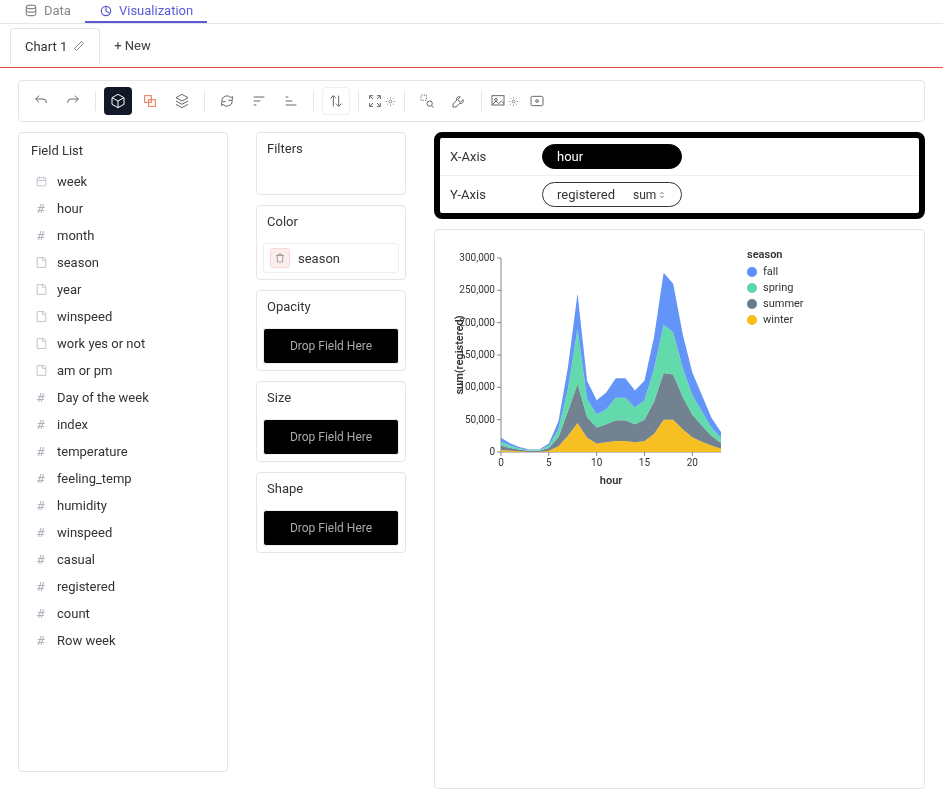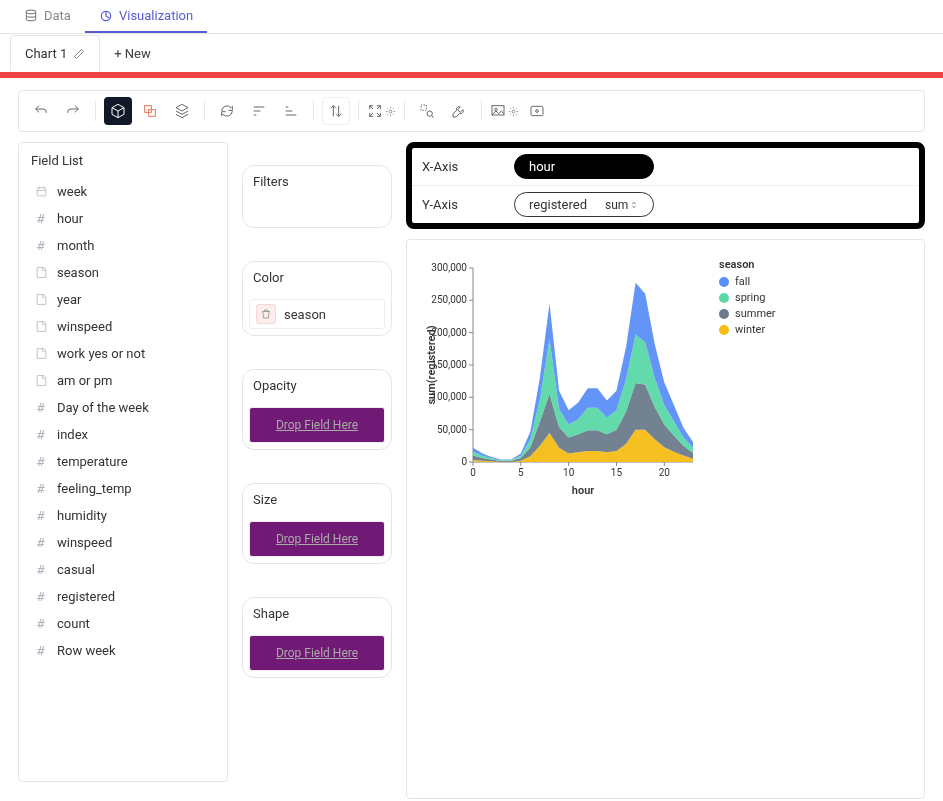--- a/index.html
+++ b/index.html
@@ -1,45 +1,45 @@
 <!DOCTYPE html>
 <html><head>
 <meta charset="utf-8">
 <style>
 * { box-sizing: border-box; margin: 0; padding: 0; }
 body { font-family: -apple-system, BlinkMacSystemFont, "Segoe UI", Roboto, sans-serif; font-size: 13px; color: #333; background: #fff; }
 
-.top-tabs { display: flex; border-bottom: 1px solid #e5e5e5; padding: 0 10px; height: 34px; align-items: stretch; }
+.top-tabs { display: flex; border-bottom: 1px solid #e5e5e5; padding: 0 10px; height: 24px; align-items: stretch; }
 .top-tab { display: flex; align-items: center; gap: 6px; padding: 0 14px; color: #888; cursor: pointer; border-bottom: 2px solid transparent; }
 .top-tab.active { color: #5b5bd6; border-bottom-color: #5b5bd6; }
 .top-tab svg { width: 14px; height: 14px; }
 
-.chart-tabs { display: flex; align-items: center; padding: 0 10px; height: 44px; border-bottom: 6px solid #ef4444; }
+.chart-tabs { display: flex; align-items: center; padding: 0 10px; height: 44px; border-bottom: 1px solid #ef4444; }
 .chart-tab { padding: 10px 14px; border: 1px solid #e5e5e5; border-bottom: none; border-radius: 4px 4px 0 0; display: flex; align-items: center; gap: 6px; cursor: pointer; }
 .chart-tab svg { width: 12px; height: 12px; fill: #888; }
 .new-tab { padding: 10px 14px; color: #404040; cursor: pointer; }
 
 .work-area { padding: 12px 18px; }
 .toolbar { display: flex; align-items: center; gap: 4px; border: 1px solid #e5e5e5; border-radius: 4px; padding: 6px 8px; margin-bottom: 10px; }
 .tb-btn { width: 28px; height: 28px; display: flex; align-items: center; justify-content: center; border-radius: 4px; cursor: pointer; color: #666; }
 .tb-btn.dark { background: #111827; color: #fff; }
 .tb-btn.highlight svg { stroke: #e97451; }
 .tb-btn svg { width: 16px; height: 16px; fill: none; stroke: currentColor; stroke-width: 1.5; }
 .tb-sep { width: 1px; height: 20px; background: #e5e5e5; margin: 0 4px; }
 .tb-double { display: flex; align-items: center; gap: 2px; }
 
-.columns { display: flex; gap: 14px; align-items: flex-start; }
+.columns { display: flex; gap: 28px; align-items: flex-start; }
 .panel { border: 1px solid #e5e5e5; border-radius: 4px; }
 .panel-title { padding: 10px 12px; font-size: 13px; color: #333; }
 .field-list { width: 210px; min-height: 640px; }
 .encodings { width: 150px; display: flex; flex-direction: column; gap: 10px; }
-.enc-panel { border: 1px solid #e5e5e5; border-radius: 12px; margin-top: 23px; }
+.enc-panel { border: 1px solid #e5e5e5; border-radius: 4px; }
 .enc-title { padding: 8px 10px; font-size: 13px; }
 .enc-body { padding: 6px; }
-.drop-zone { border: 1px solid #eee; background: #701a75; color: #aaa; font-size: 12px; text-align: center; padding: 10px 4px; border-radius: 3px; text-decoration: underline; }
+.drop-zone { border: 1px solid #eee; background: #000000; color: #aaa; font-size: 12px; text-align: center; padding: 10px 4px; border-radius: 3px; }
 .field-chip { display: flex; align-items: center; gap: 8px; border: 1px solid #eee; border-radius: 3px; padding: 4px 6px; font-size: 13px; }
 .chip-del { width: 20px; height: 20px; display:flex; align-items:center; justify-content:center; border: 1px solid #f9d6d6; background:#fdeeee; border-radius:3px; cursor:pointer; }
 .chip-del svg { width: 12px; height: 12px; stroke: #888; fill:none; stroke-width:1.5; }
 
 .field-items { padding: 0 8px 10px; }
 .field-item { display: flex; align-items: center; gap: 8px; padding: 6px 6px; cursor: pointer; border-radius: 3px; }
 .field-icon { width: 16px; color: #b0b6c0; display:flex; align-items:center; justify-content:center;}
 .field-icon svg { width: 13px; height: 13px; fill: none; stroke: currentColor; stroke-width: 1.5; }
 .hash { font-family: monospace; font-size: 13px; }
 

